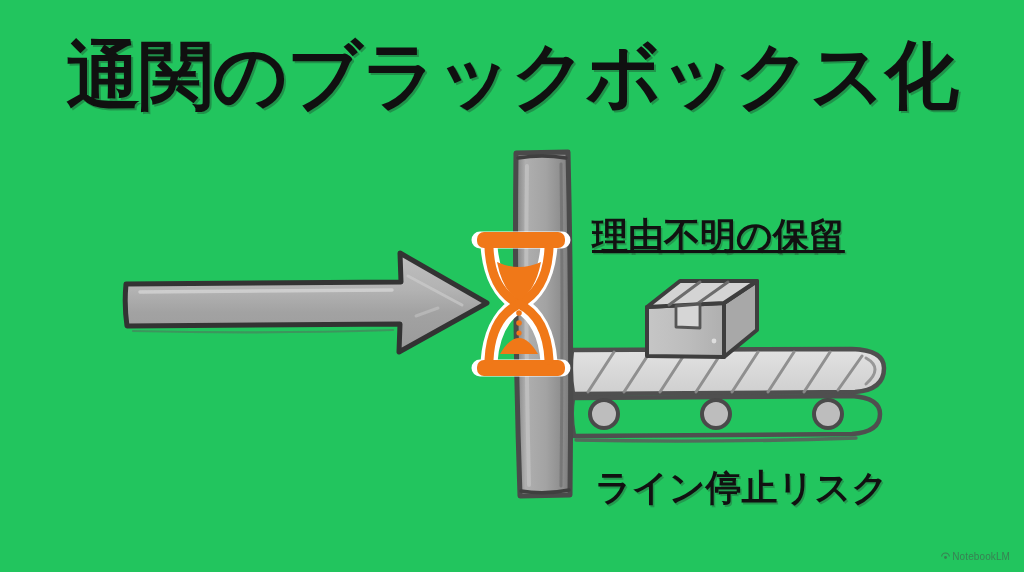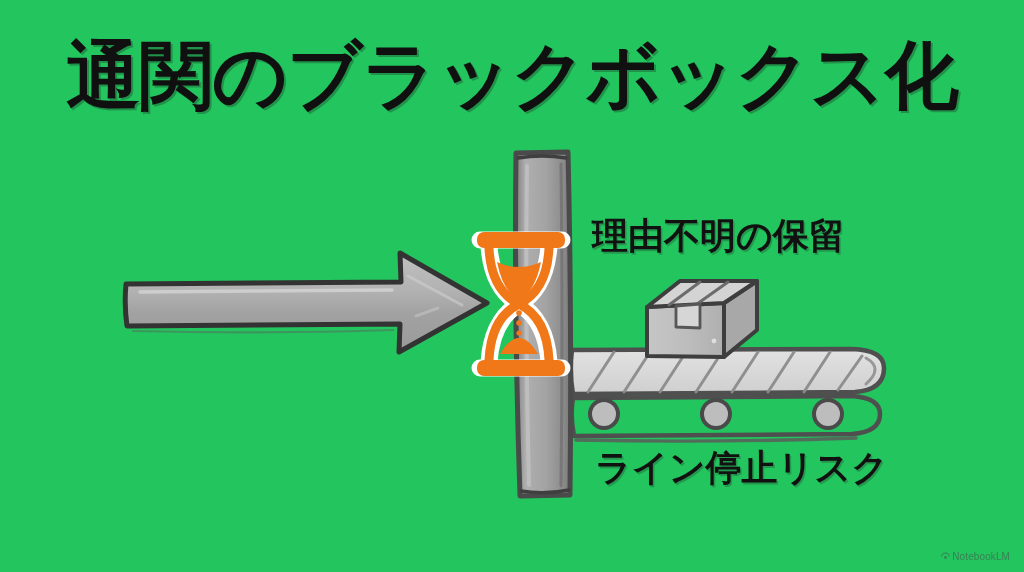--- a/index.html
+++ b/index.html
@@ -47,24 +47,25 @@
   }
   #label-left {
     left: 148px;
     top: 224px;
     font-size: 36px;
   }
   #label-hold {
     left: 592px;
     top: 212px;
     font-size: 36px;
+    text-decoration: underline;
   }
   #label-risk {
     left: 595px;
-    top: 444px;
+    top: 464px;
     font-size: 36px;
   }
 
   
   #artwork {
     position: absolute;
     left: 0;
     top: 0;
     width: 1024px;
     height: 572px;

